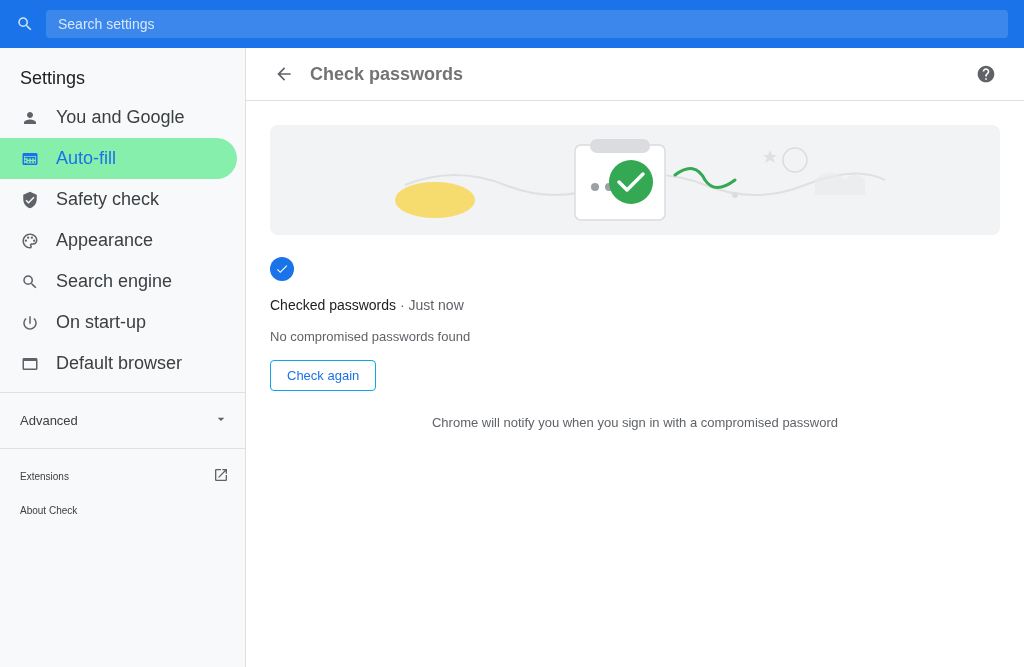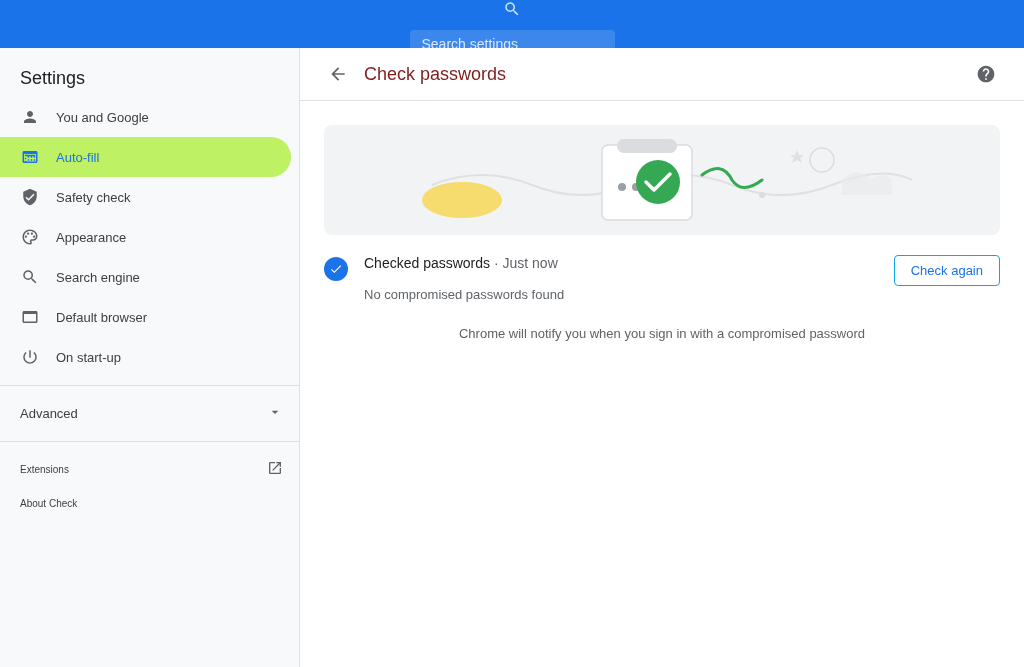--- a/index.html
+++ b/index.html
@@ -7,21 +7,20 @@
 
     
     #topbar {
       background: #1a73e8;
       height: 48px;
       display: flex;
       align-items: center;
       padding: 0 16px;
       gap: 12px;
       flex-shrink: 0;
-      flex-direction: column;
     }
     #topbar .search-icon-wrap {
       color: #fff;
       opacity: 0.8;
       display: flex;
       align-items: center;
     }
     #topbar input {
       background: rgba(255,255,255,0.15);
       border: none;
@@ -36,45 +35,45 @@
 
     
     #main {
       display: flex;
       flex: 1;
       overflow: hidden;
     }
 
     
     #sidebar {
-      width: 300px;
+      width: 246px;
       background: #f8f9fa;
       overflow-y: auto;
       flex-shrink: 0;
       border-right: 1px solid #e0e0e0;
       padding-top: 8px;
     }
     .sidebar-title {
       font-size: 18px;
       font-weight: 500;
       color: #202124;
       padding: 12px 16px 8px 20px;
     }
     .sidebar-item {
       display: flex;
       align-items: center;
       gap: 16px;
       padding: 10px 16px 10px 20px;
       cursor: pointer;
       color: #3c4043;
-      font-size: 13px;
+      font-size: 18px;
       border-radius: 0 24px 24px 0;
       margin-right: 8px;
     }
-    .sidebar-item.active { background: #bef264; color: #1a73e8; }
+    .sidebar-item.active { background: #86efac; color: #1a73e8; }
     .sidebar-item.active .sidebar-icon { color: #1a73e8; }
     .sidebar-icon { width: 20px; height: 20px; display: flex; align-items: center; justify-content: center; color: #5f6368; flex-shrink: 0; }
     .sidebar-item.active .sidebar-icon svg { fill: #1a73e8; }
     .sidebar-icon svg { fill: #5f6368; width: 18px; height: 18px; }
 
     .sidebar-divider { height: 1px; background: #e0e0e0; margin: 8px 0; }
 
     .sidebar-advanced {
       display: flex;
       align-items: center;
@@ -113,22 +112,22 @@
     .back-btn {
       cursor: pointer;
       color: #5f6368;
       display: flex;
       align-items: center;
       padding: 4px;
       border-radius: 50%;
     }
     .content-title {
       font-size: 18px;
-      font-weight: 400;
-      color: #7f1d1d;
+      font-weight: 700;
+      color: #737373;
       flex: 1;
     }
     .help-btn {
       cursor: pointer;
       color: #5f6368;
       display: flex;
       align-items: center;
       padding: 4px;
       border-radius: 50%;
     }
@@ -145,20 +144,21 @@
       align-items: center;
       justify-content: center;
     }
 
     
     .check-result {
       display: flex;
       align-items: flex-start;
       padding: 20px 24px;
       gap: 16px;
+      flex-direction: column;
     }
     .check-icon {
       width: 24px;
       height: 24px;
       border-radius: 50%;
       background: #1a73e8;
       display: flex;
       align-items: center;
       justify-content: center;
       flex-shrink: 0;
@@ -254,33 +254,33 @@
         <svg viewBox="0 0 24 24">
             <path d="M15.5 14h-.79l-.28-.27A6.471 6.471 0 0 0 16 9.5 6.5 6.5 0 1 0 9.5 16c1.61 0 3.09-.59 4.23-1.57l.27.28v.79l5 4.99L20.49 19l-4.99-5zm-6 0C7.01 14 5 11.99 5 9.5S7.01 5 9.5 5 14 7.01 14 9.5 11.99 14 9.5 14z"></path>
           </svg>
       </div>
       <span>Search engine</span>
     </div>
 
     <div class="sidebar-item">
       <div class="sidebar-icon">
         <svg viewBox="0 0 24 24">
+            <path d="M13 3h-2v10h2V3zm4.83 2.17l-1.42 1.42C17.99 7.86 19 9.81 19 12c0 3.87-3.13 7-7 7s-7-3.13-7-7c0-2.19 1.01-4.14 2.58-5.42L6.17 5.17C4.23 6.82 3 9.26 3 12c0 4.97 4.03 9 9 9s9-4.03 9-9c0-2.74-1.23-5.18-3.17-6.83z"></path>
+          </svg>
+      </div>
+      <span>On start-up</span>
+    </div>
+
+    <div class="sidebar-item">
+      <div class="sidebar-icon">
+        <svg viewBox="0 0 24 24">
             <path d="M20 4H4c-1.1 0-2 .9-2 2v12c0 1.1.9 2 2 2h16c1.1 0 2-.9 2-2V6c0-1.1-.9-2-2-2zm0 14H4V8h16v10z"></path>
           </svg>
       </div>
       <span>Default browser</span>
-    </div>
-
-    <div class="sidebar-item">
-      <div class="sidebar-icon">
-        <svg viewBox="0 0 24 24">
-            <path d="M13 3h-2v10h2V3zm4.83 2.17l-1.42 1.42C17.99 7.86 19 9.81 19 12c0 3.87-3.13 7-7 7s-7-3.13-7-7c0-2.19 1.01-4.14 2.58-5.42L6.17 5.17C4.23 6.82 3 9.26 3 12c0 4.97 4.03 9 9 9s9-4.03 9-9c0-2.74-1.23-5.18-3.17-6.83z"></path>
-          </svg>
-      </div>
-      <span>On start-up</span>
     </div>
 
     <div class="sidebar-divider"></div>
 
     <div class="sidebar-advanced">
       <span>Advanced</span>
       <div class="chevron-icon">
         <svg width="16" height="16" viewBox="0 0 24 24" fill="#5f6368">
             <path d="M7 10l5 5 5-5z"></path>
           </svg>

